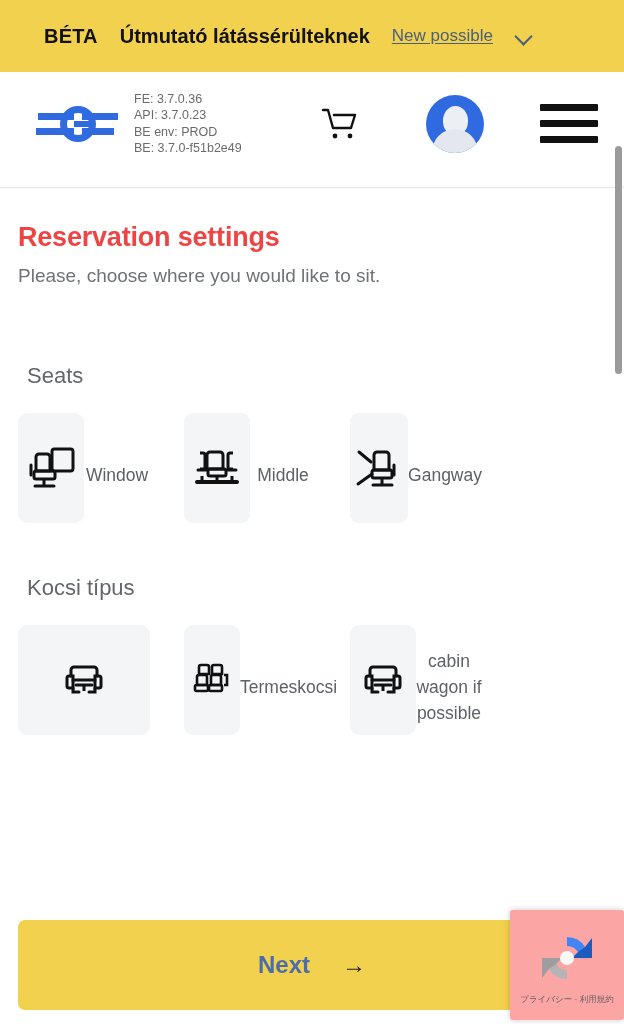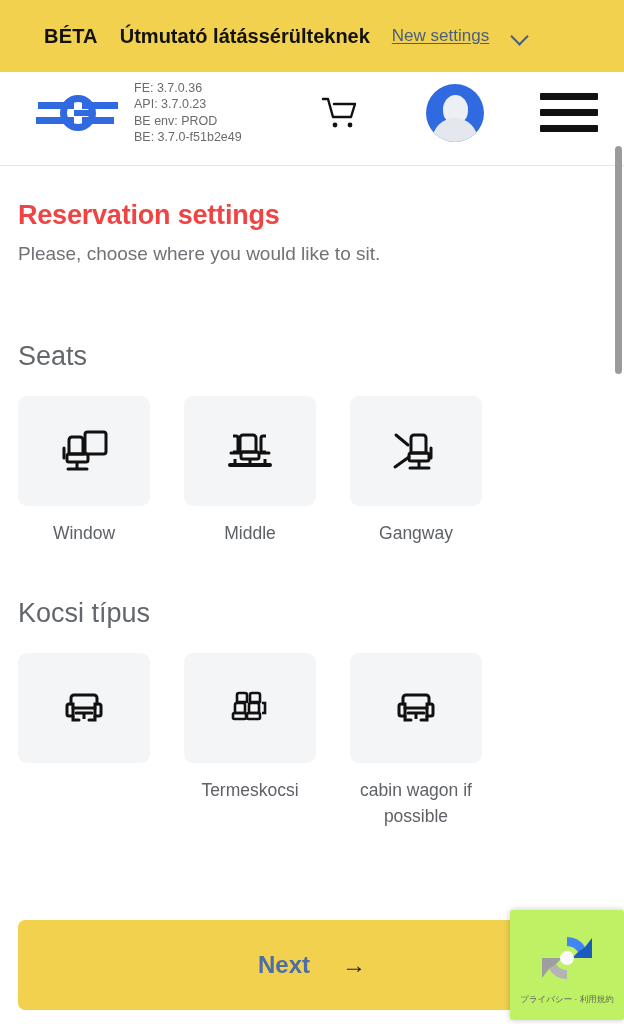--- a/index.html
+++ b/index.html
@@ -26,21 +26,21 @@
   .chev-down { width: 18px; height: 18px; display:inline-block; position: relative; }
   .chev-down::before {
     content:""; position:absolute; left:2px; top:3px;
     width: 11px; height: 11px;
     border-right: 2.6px solid #4b5f79; border-bottom: 2.6px solid #4b5f79;
     transform: rotate(45deg);
   }
 
   
   .site-header {
-    height: 94px; background: #fff; border-bottom: 1px solid #e6e6e6;
+    height: 116px; background: #fff; border-bottom: 1px solid #e6e6e6;
     display: flex; align-items: center; padding: 0 26px 12px 34px;
   }
   .logo { width: 88px; height: 48px; flex: none; }
   .versions {
     margin-left: 12px; font-size: 12.5px; line-height: 16.5px;
     color: #6b6b6b; white-space: nowrap;
   }
   .header-spacer { flex: 1 1 auto; }
   .cart-icon { width: 40px; height: 40px; flex:none; }
   .avatar {
@@ -58,26 +58,26 @@
   }
   .hamburger { width: 58px; flex:none; display:flex; flex-direction:column; gap:9px; }
   .hamburger span { display:block; height: 7px; background:#111; border-radius: 1px; }
 
   
   .content { padding: 34px 18px 0 18px; }
   .page-title { font-size: 27px; font-weight: 700; color: #ef4444; letter-spacing: -.2px; }
   .page-sub { margin-top: 12px; font-size: 19px; color: #6f7276; }
 
   .section { margin-top: 0; }
-  .section-title { font-size: 27px; color: #63666a; font-weight: 400; }
+  .section-title { font-size: 22px; color: #63666a; font-weight: 400; margin-left: 9px; }
   .seats-section { margin-top: 76px; }
   .wagon-section { margin-top: 52px; }
 
   .option-row { display: flex; gap: 34px; margin-top: 24px; }
-  .option { width: 132px; display:flex; flex-direction:column; align-items:flex-start; cursor:pointer; }
+  .option { width: 132px; display:flex; align-items:center; cursor:pointer; }
   .option-card {
     width: 132px; height: 110px; background:#f4f5f7; border-radius: 9px;
     display:flex; align-items:center; justify-content:center;
   }
   .option-label {
     margin-top: 14px; width: 132px; text-align:center;
     font-size: 17.5px; color: #5e6166; line-height: 26px;
   }
   .option-card svg { display:block; }
 
@@ -87,21 +87,21 @@
     position:absolute; left: 18px; top: 10px; width: 588px; height: 90px;
     background:#f2d14e; border:none; border-radius: 7px; cursor:pointer;
     display:flex; align-items:center; justify-content:center; gap: 32px;
   }
   .next-label { font-size: 24px; font-weight: 700; color: #4b6ea8; }
   .next-arrow { font-size: 24px; color: #1d1d1d; line-height: 1; }
 
   
   .recaptcha {
     position:absolute; right: 0; bottom: 4px; width: 114px; height: 110px;
-    background: #bef264; border-radius: 3px;
+    background: #fca5a5; border-radius: 3px;
     box-shadow: 0 0 6px rgba(0,0,0,.22);
     display:flex; flex-direction:column; align-items:center; justify-content:center;
     overflow:hidden;
   }
   .recaptcha svg { display:block; margin-top: 4px; }
   .recaptcha-text { font-size: 8.5px; color: #5f5f5f; margin-top: 7px; white-space: nowrap; }
 
   
   .scrollbar-track { position:absolute; right: 0; top: 64px; width: 12px; bottom: 0; background: transparent; }
   .scrollbar-thumb {
@@ -110,21 +110,21 @@
   }
 </style>
 </head>
 <body>
 
 <div class="screen">
 
   <div class="beta-banner">
     <span class="beta-tag">BÉTA</span>
     <span class="beta-guide">Útmutató látássérülteknek</span>
-    <a class="beta-link">New settings</a>
+    <a class="beta-link">New possible</a>
     <span class="chev-down"></span>
   </div>
 
   <div class="site-header">
     <svg class="logo" viewBox="0 0 88 48">
       <path d="M44 6 A18 18 0 1 1 44 42 A18 18 0 1 1 44 6 Z M44 13 A11 11 0 1 0 44 35 A11 11 0 1 0 44 13 Z" fill="#2f6ae1"></path>
       <rect x="4" y="13" width="36" height="7" fill="#2f6ae1"></rect>
       <rect x="2" y="28" width="38" height="7" fill="#2f6ae1"></rect>
       <rect x="48" y="13" width="36" height="7" fill="#2f6ae1"></rect>
       <rect x="48" y="28" width="32" height="7" fill="#2f6ae1"></rect>

